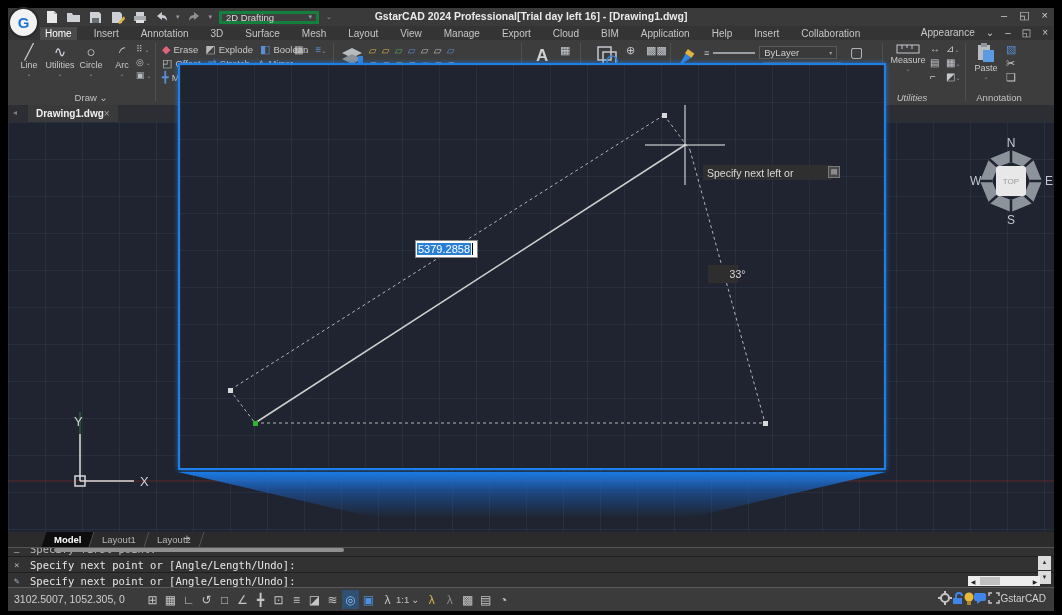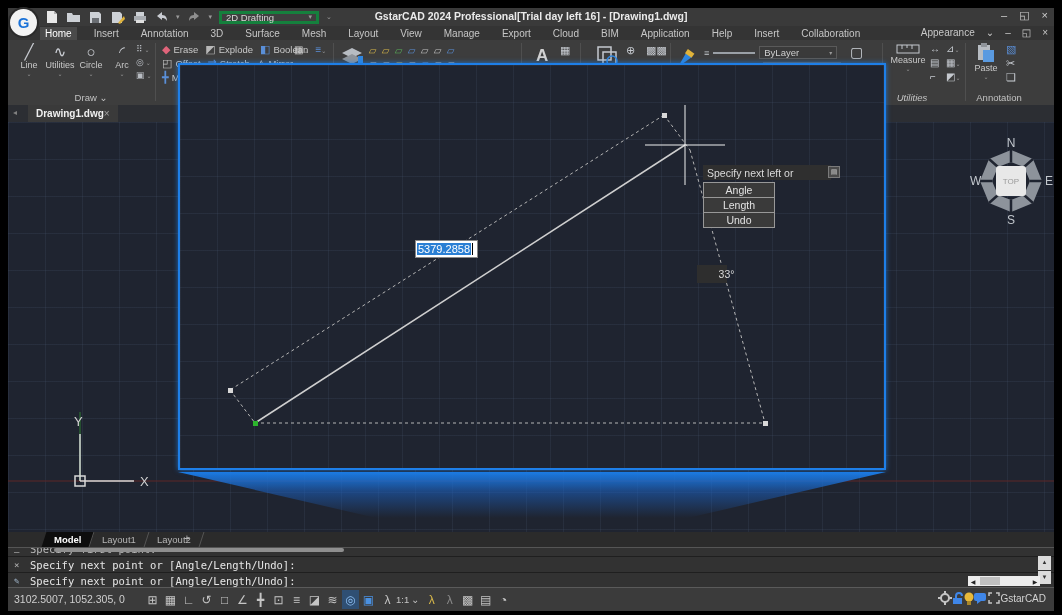--- a/index.html
+++ b/index.html
@@ -83,21 +83,21 @@
   #dyn-input .sel { background:#2a7fd4; color:#ffffff; font-size:11px; padding:0 1px; }
   #dyn-input .caret { width:1px; height:12px; background:#000; margin-left:1px; }
   #dyn-tooltip { left:523px; top:100px; width:128px; height:15px; background:#2f2f2f;
     color:#dadada; font-size:10.5px; display:flex; align-items:center; padding:0 4px; z-index:5; }
   #kb-icon { left:648px; top:101px; width:12px; height:12px; background:#4a4a4a;
     border:1px solid #7a7a7a; color:#c0c0c0; font-size:7px; line-height:10px;
     text-align:center; z-index:5; }
   #dyn-menu { left:523px; top:118px; width:72px; z-index:5; }
   .dyn-item { height:16px; background:#3a3a3a; border:1px solid #989898; margin-top:-1px;
     color:#e2e2e2; font-size:10.5px; display:flex; align-items:center; justify-content:center; }
-  #angle-badge { left:517px; top:200px; width:30px; height:18px; background:#2e2e2e;
+  #angle-badge { left:528px; top:200px; width:30px; height:18px; background:#2e2e2e;
     color:#d8d8d8; font-size:10.5px; display:flex; align-items:center;
     justify-content:center; z-index:5;padding-left:29px; }
 
   
   #layout-bar { left:0; top:524px; width:1046px; height:15px; background:#2b2b2b;
     display:flex; align-items:stretch; padding-left:36px; }
   .ltab { font-size:9.5px; color:#b5b5b5; padding:1px 10px; transform:skewX(-18deg);
     border-right:1px solid #555; display:flex; align-items:center; }
   .ltab > span { transform:skewX(18deg); display:block; }
   .ltab.active { background:#0d0d0d; color:#ffffff; font-weight:bold; }
@@ -506,28 +506,20 @@
     </svg>
 
     <div id="dyn-input" class="abs">
       <span class="sel">5379.2858</span>
       <span class="caret"></span>
     </div>
 
     <div id="dyn-tooltip" class="abs">Specify next left or</div>
     <div id="kb-icon" class="abs">▤</div>
 
-    <div id="dyn-menu" class="abs">
-
-        <div class="dyn-item">Angle</div>
-
-        <div class="dyn-item">Length</div>
-
-        <div class="dyn-item">Undo</div>
-      </div>
 
     <div id="angle-badge" class="abs">33°</div>
   </div>
 
   <div id="layout-bar" class="abs">
 
       <div class="ltab active">
         <span>Model</span>
       </div>
 

